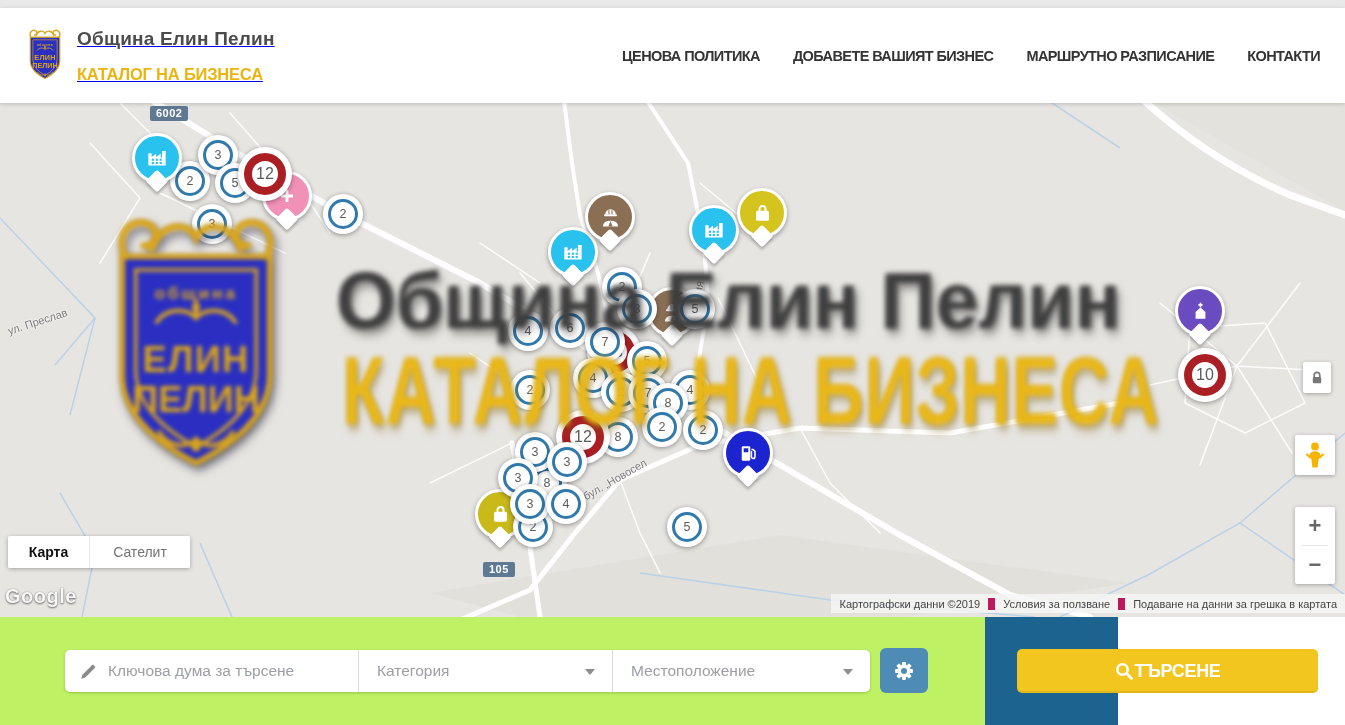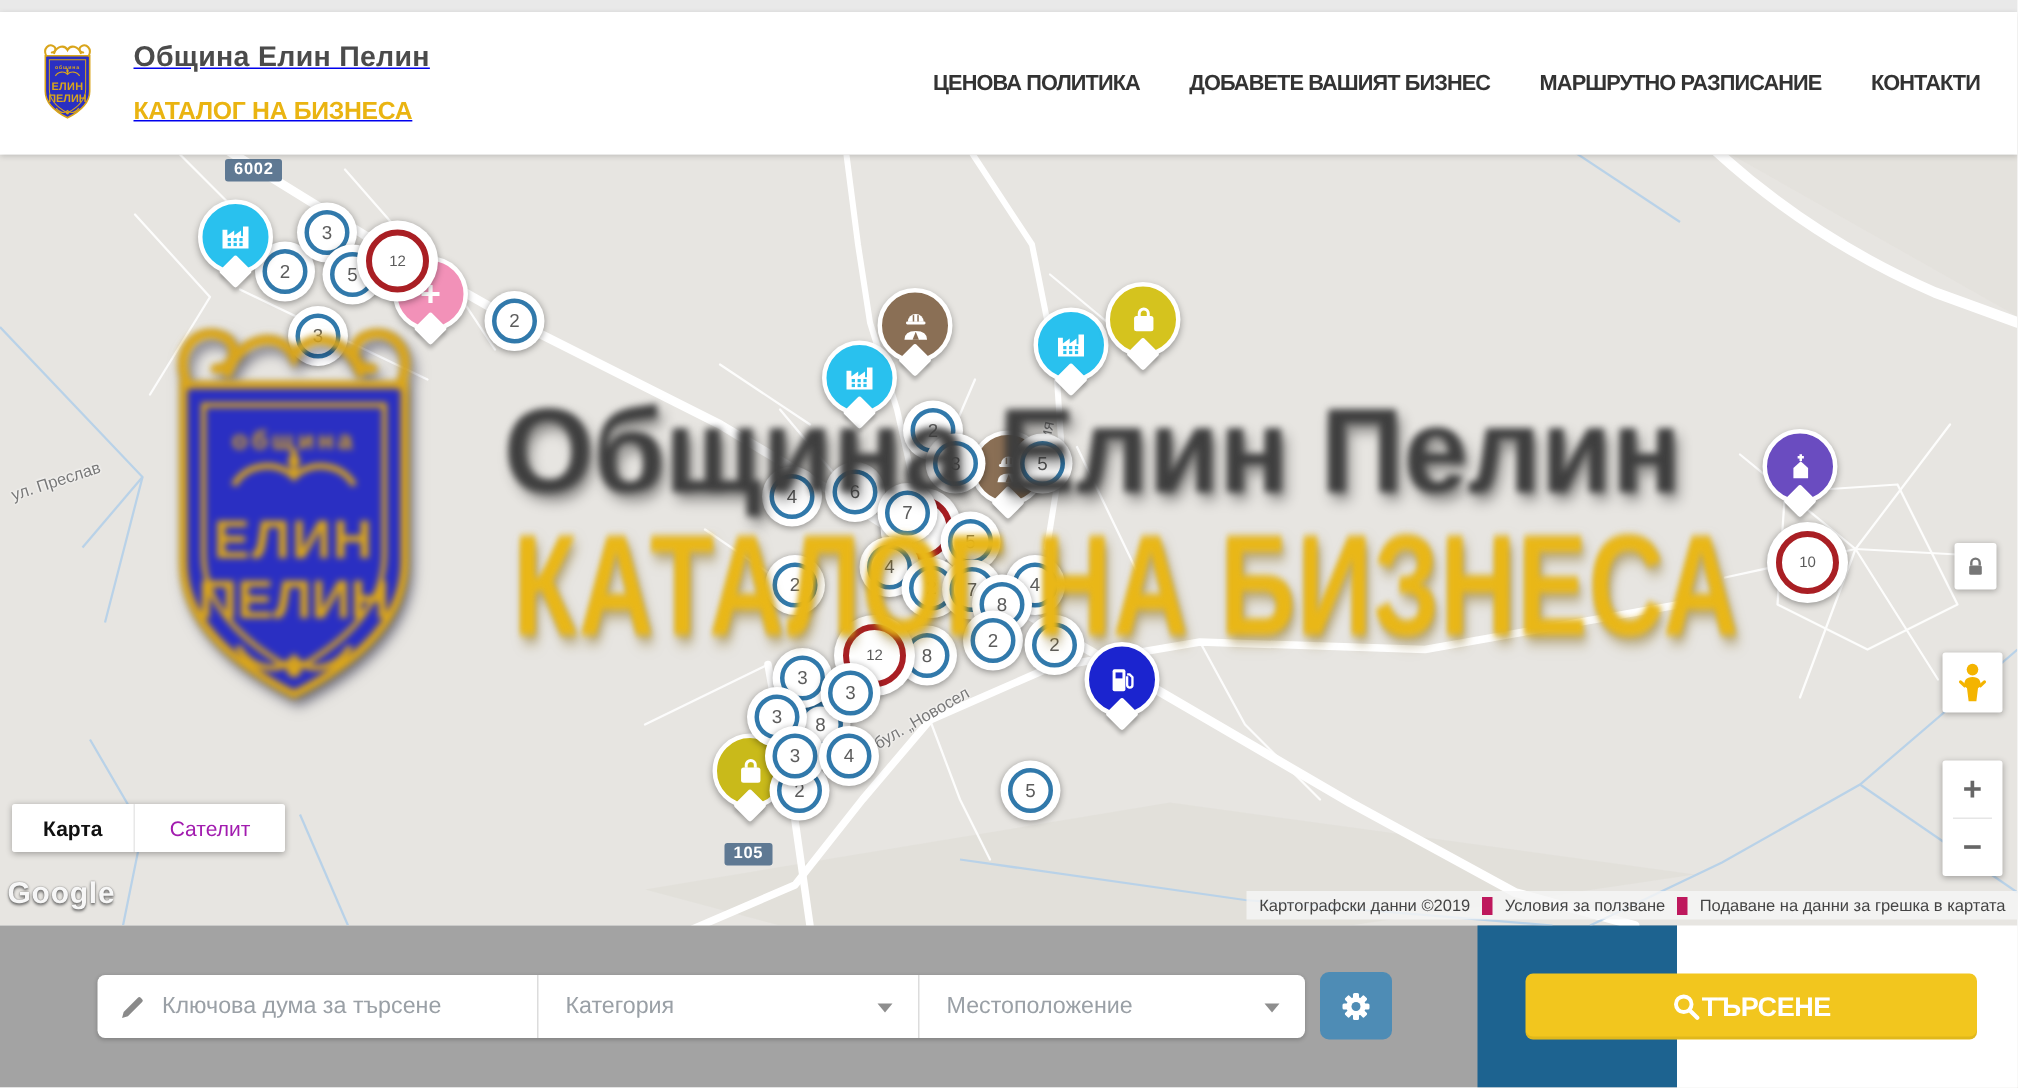--- a/index.html
+++ b/index.html
@@ -5,21 +5,21 @@
   * { margin:0; padding:0; box-sizing:border-box; }
   html,body { width:1345px; height:725px; overflow:hidden; background:#fff;
               font-family:"Liberation Sans", sans-serif; }
   .page { position:relative; width:1345px; height:725px; }
 
   
   .topstrip { position:absolute; top:0; left:0; width:100%; height:8px; background:#e9e9e9; }
   .header { position:absolute; top:8px; left:0; width:100%; height:95px; background:#fff;
             display:flex; align-items:center; justify-content:space-between;
             box-shadow:0 1px 4px rgba(0,0,0,.18); z-index:20; }
-  .brand { display:flex; align-items:center; padding-left:22px;gap:12px; }
+  .brand { display:flex; align-items:center; padding-left:22px; }
   .brand-crest { width:46px; height:57px; margin-top:2px; }
   .brand-text { margin-left:9px; }
   .brand-title { font-size:19px; font-weight:bold; color:#4b4b4b; letter-spacing:.2px; }
   .brand-sub { font-size:16.5px; font-weight:bold; color:#eab411; letter-spacing:-.2px; margin-top:15px; }
   .nav { display:flex; gap:33px; padding-right:25px; }
   .nav a { font-size:14.5px; font-weight:bold; color:#333; text-decoration:none;
            letter-spacing:-.6px; white-space:nowrap; }
 
   
   .map { position:absolute; top:103px; left:0; width:1345px; height:514px;
@@ -40,41 +40,41 @@
                 box-shadow:2px 2px 3px rgba(0,0,0,.25); }
 
   .cluster { position:absolute; background:#fff; border-radius:50%;
              box-shadow:0 1px 5px rgba(0,0,0,.4);
              display:flex; align-items:center; justify-content:center; }
   .cluster .ring { border-radius:50%; background:#fff; display:flex; align-items:center;
                    justify-content:center; color:#5c5c5c; }
   .cluster.sm { width:40px; height:40px; }
   .cluster.sm .ring { width:30px; height:30px; border:3px solid #3179ab; font-size:12.5px; }
   .cluster.lg { width:54px; height:54px; }
-  .cluster.lg .ring { width:42px; height:42px; border:4px solid #fca5a5; font-size:10px; }
+  .cluster.lg .ring { width:42px; height:42px; border:8px solid #fca5a5; font-size:16px; }
   .cluster.red .ring { border-color:#a91f24; }
 
   
   .wm-crest { position:absolute; left:82px; top:108px; z-index:5;
               filter:blur(2.3px) drop-shadow(3px 5px 4px rgba(0,0,30,.55)); }
   .wm-title { position:absolute; left:336px; top:152px; z-index:5; font-size:80px; font-weight:bold;
               color:#3e3e3e; white-space:nowrap; transform:scaleX(.96); transform-origin:left top;
               filter:blur(2.6px) drop-shadow(3px 5px 4px rgba(0,0,0,.45)); }
   .wm-sub { position:absolute; left:342px; top:233px; z-index:5; font-size:96px; font-weight:bold;
             color:#e9b717; white-space:nowrap; transform:scaleX(.73); transform-origin:left top;
             letter-spacing:1px;
             filter:blur(2.6px) drop-shadow(3px 5px 4px rgba(120,90,0,.5)); }
 
   
   .maptype { position:absolute; left:8px; top:433px; z-index:8; display:flex; height:32px;
              box-shadow:0 1px 4px rgba(0,0,0,.3); border-radius:2px; overflow:hidden; }
   .maptype .mt { background:#fff; display:flex; align-items:center; justify-content:center;
                  font-size:14px; cursor:pointer; }
   .mt.map-btn { width:82px; color:#111; font-weight:bold; border-right:1px solid #e8e8e8; }
-  .mt.sat-btn { width:100px; color:#a21caf; }
+  .mt.sat-btn { width:100px; color:#737373; }
 
   .glogo { position:absolute; left:5px; top:482px; z-index:8; font-size:20px; font-weight:bold;
            color:rgba(255,255,255,.95); letter-spacing:.5px;
            text-shadow:0 1px 2px rgba(80,80,80,.8), 0 0 1px rgba(80,80,80,.8); }
 
   .attrib { position:absolute; right:0; top:491px; height:19px; z-index:8;
             background:rgba(245,245,245,.82); display:flex; align-items:center;
             font-size:11px; color:#444; }
   .attrib span { padding:0 8px; border-left:7px solid #be185d; cursor:pointer; }
   .attrib span:first-child { border-left:none; }
@@ -84,21 +84,21 @@
   .lock-btn { left:1303px; top:259px; width:28px; height:31px; }
   .peg-btn  { left:1295px; top:332px; width:40px; height:40px; }
   .zoom-ctl { position:absolute; left:1295px; top:404px; width:40px; height:77px; background:#fff;
               z-index:8; box-shadow:0 1px 4px rgba(0,0,0,.3); border-radius:2px;
               display:flex; flex-direction:column; }
   .zoom-ctl .zb { flex:1; display:flex; align-items:center; justify-content:center;
                   font-size:22px; font-weight:bold; color:#666; cursor:pointer; }
   .zoom-ctl .zdiv { height:1px; background:#e6e6e6; margin:0 7px; }
 
   
-  .bar { position:absolute; top:617px; left:0; width:1118px; height:108px; background:#a3a3a3; }
+  .bar { position:absolute; top:617px; left:0; width:1118px; height:108px; background:#bef264; }
   .bar-right { position:absolute; left:985px; top:0; right:0; bottom:0; background:#1d6390; }
   .fld-group { position:absolute; left:65px; top:33px; width:805px; height:42px; background:#fff;
                border-radius:5px; display:flex; align-items:stretch; box-shadow:0 1px 3px rgba(0,0,0,.2); }
   .fld { display:flex; align-items:center; position:relative; }
   .fld + .fld { border-left:1px solid #dcdcdc; }
   .fld-key { width:293px; padding-left:14px; }
   .fld-key input { border:none; outline:none; font-size:15.5px; color:#555; width:230px;
                    margin-left:10px; font-family:"Liberation Sans", sans-serif; }
   .fld-key input::placeholder { color:#9aa0a6; }
   .fld-sel { width:254px; padding-left:18px; font-size:15.5px; color:#9aa0a6; cursor:pointer; }

